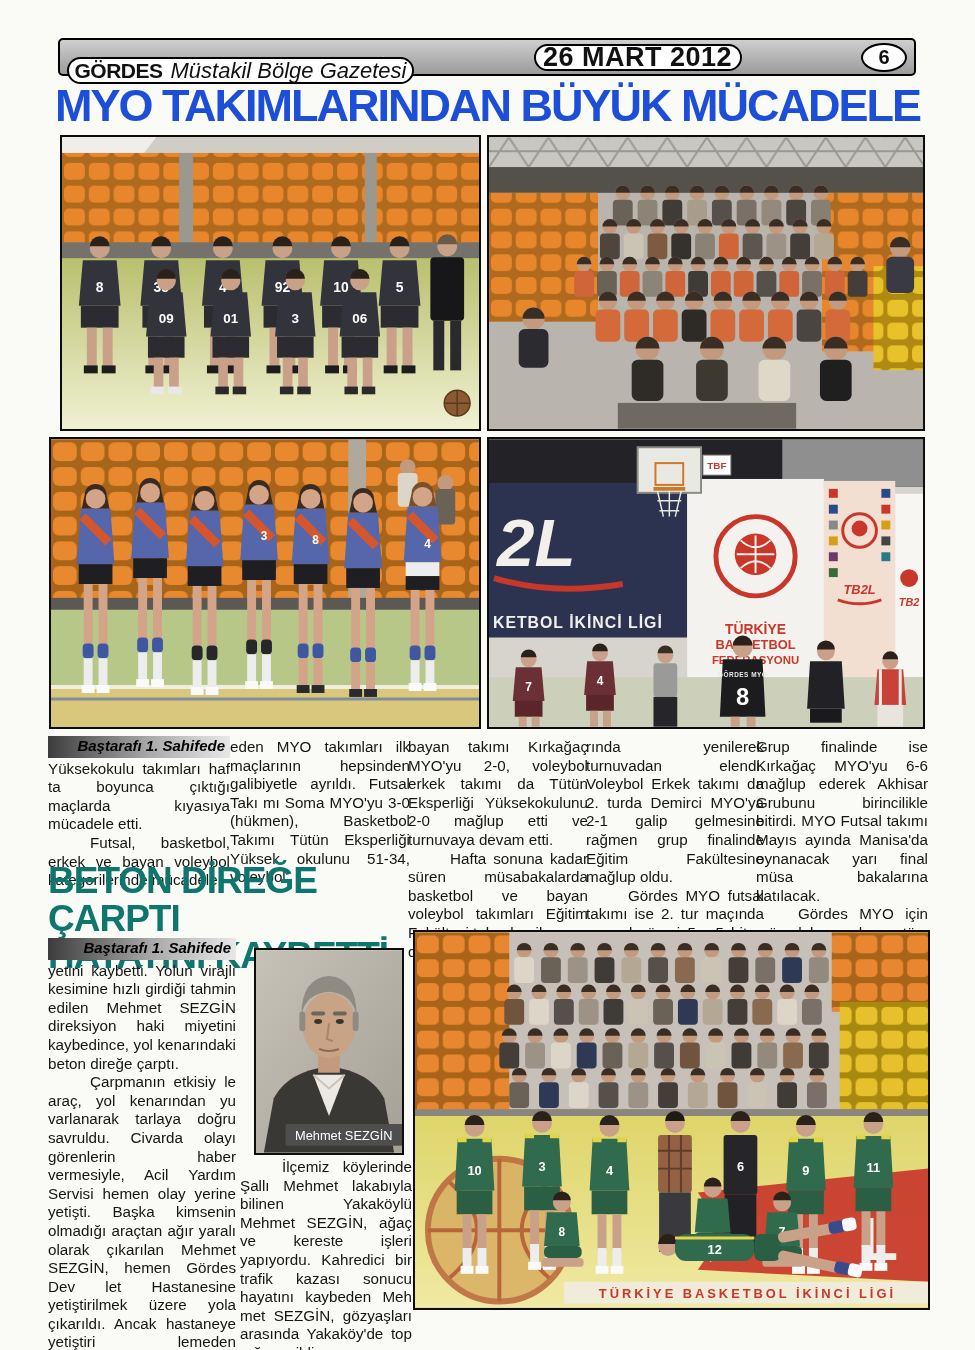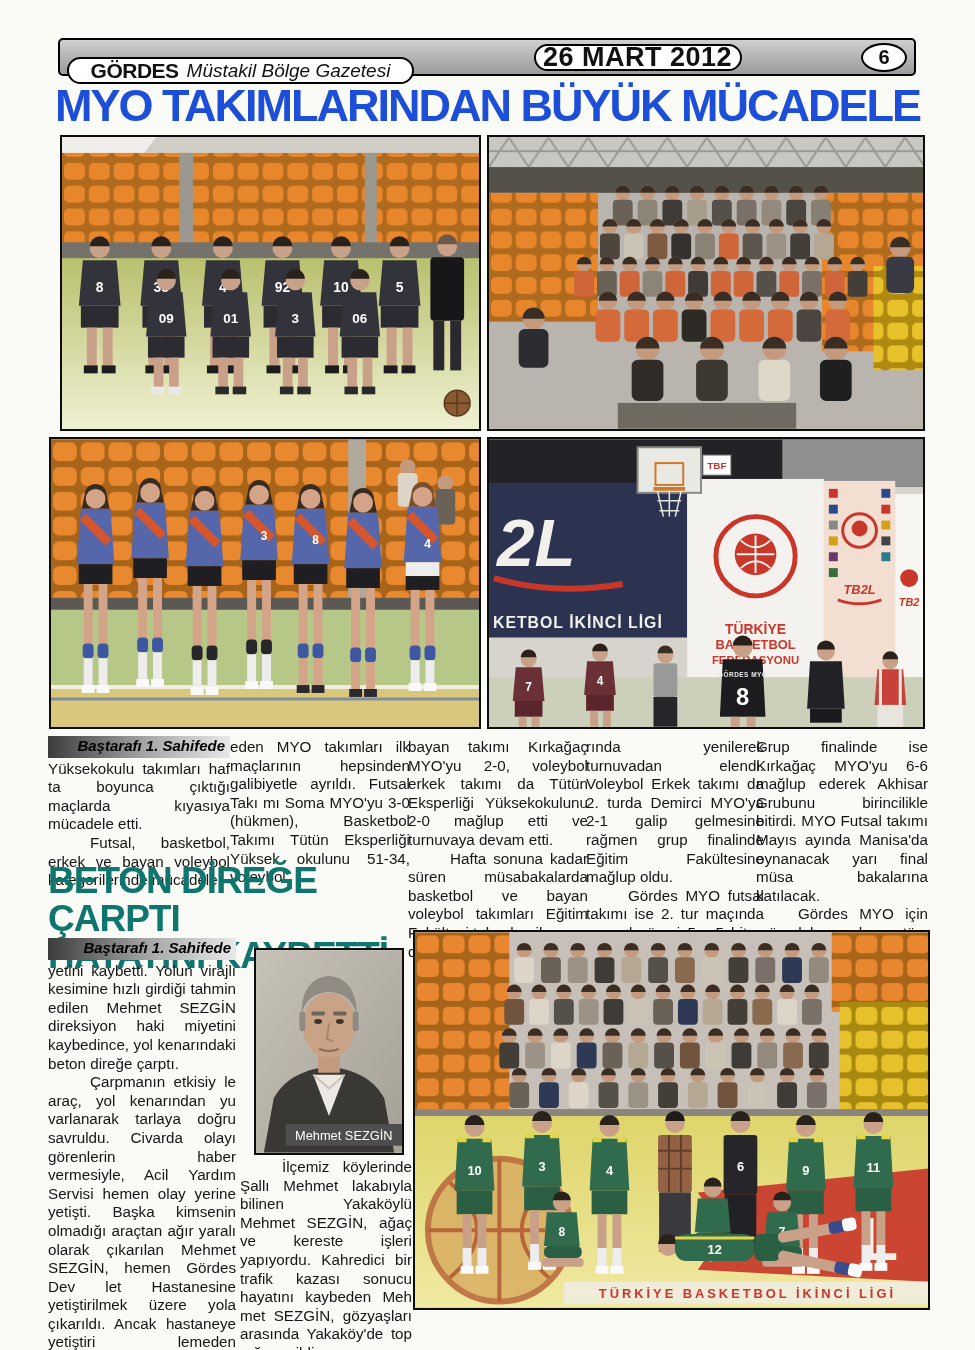--- a/index.html
+++ b/index.html
@@ -18,21 +18,21 @@
     display:flex;align-items:center;justify-content:space-between;
     padding:0 7px;box-sizing:border-box;
   }
   .capsule{
     background:#fff;border:2px solid #000;border-radius:16px;
     height:27px;display:flex;align-items:center;justify-content:center;
     box-sizing:border-box;white-space:nowrap;
   }
   .cap-name{width:347px;margin-top:27px;}
   .cap-name .nm{font-weight:bold;font-size:21px;letter-spacing:-0.5px;}
-  .cap-name .sub{font-style:italic;font-size:19px;margin-left:8px;}
+  .cap-name .sub{font-style:italic;font-size:22px;margin-left:8px;}
   .cap-date{width:208px;font-weight:bold;font-size:27px;letter-spacing:0.5px;}
   .cap-web{width:222px;font-weight:bold;font-size:18px;}
   .page-circle{
     background:#fff;border:2px solid #000;border-radius:50%;
     width:46px;height:29px;display:flex;align-items:center;justify-content:center;
     font-weight:bold;font-size:20px;box-sizing:border-box;
   }
   
   .headline1{
     left:52px;top:80px;width:871px;height:50px;

